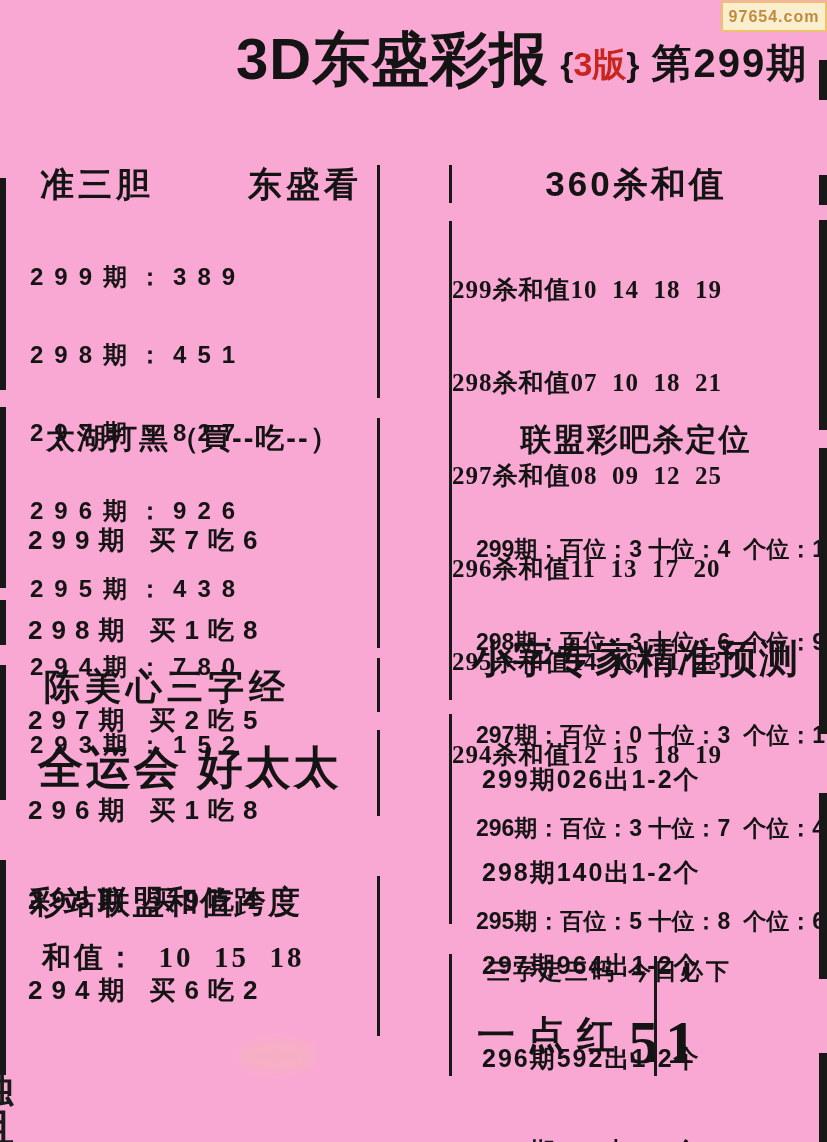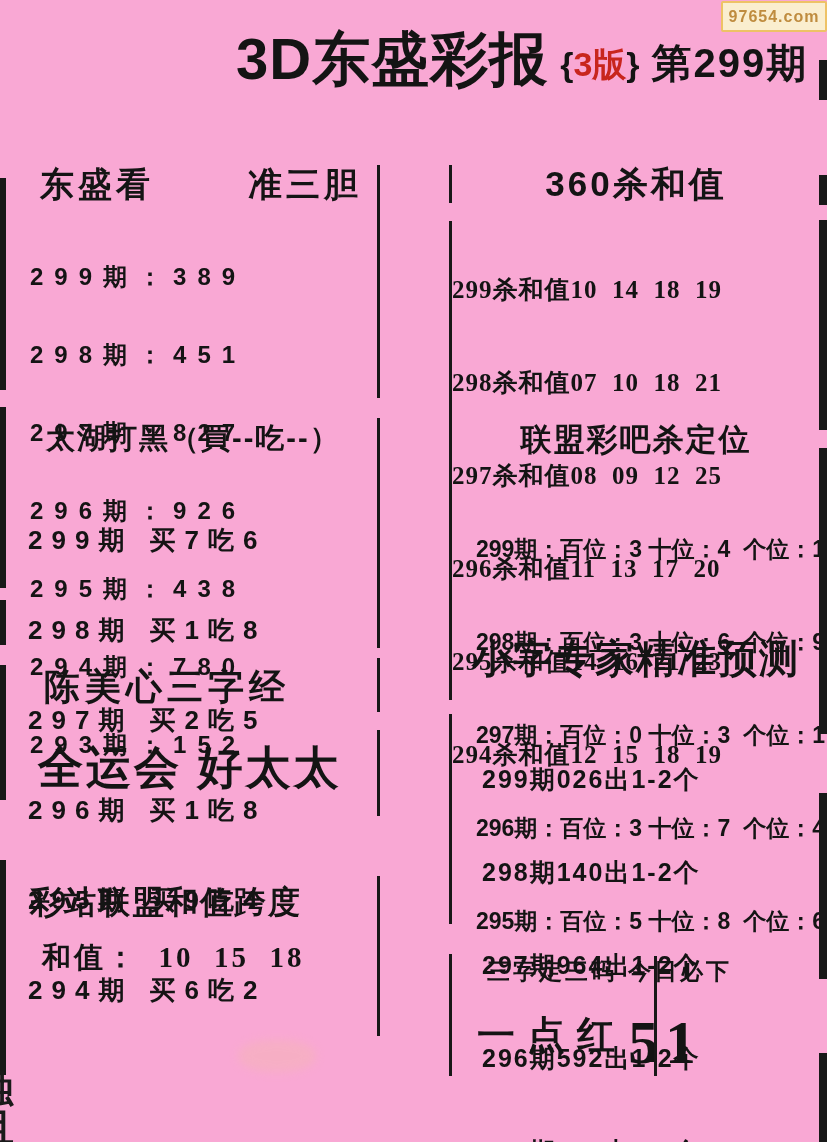--- a/index.html
+++ b/index.html
@@ -84,22 +84,22 @@
   <div class="watermark">97654.com</div>
 
   <div class="header">
     <span class="hd-main">3D东盛彩报</span>
     <span class="hd-edition"><span>{</span><span class="red">3版</span><span>}</span></span>
     <span class="hd-issue">第299期</span>
   </div>
 
   <div class="sec sec-dan">
     <div class="ttl">
+      <span>准三胆</span>
       <span>东盛看</span>
-      <span>准三胆</span>
     </div>
     <div class="rows">
       <div>299期：389</div>
       <div>298期：451</div>
       <div>297期：827</div>
       <div>296期：926</div>
       <div>295期：438</div>
       <div>294期：780</div>
       <div>293期：152</div>
     </div>

